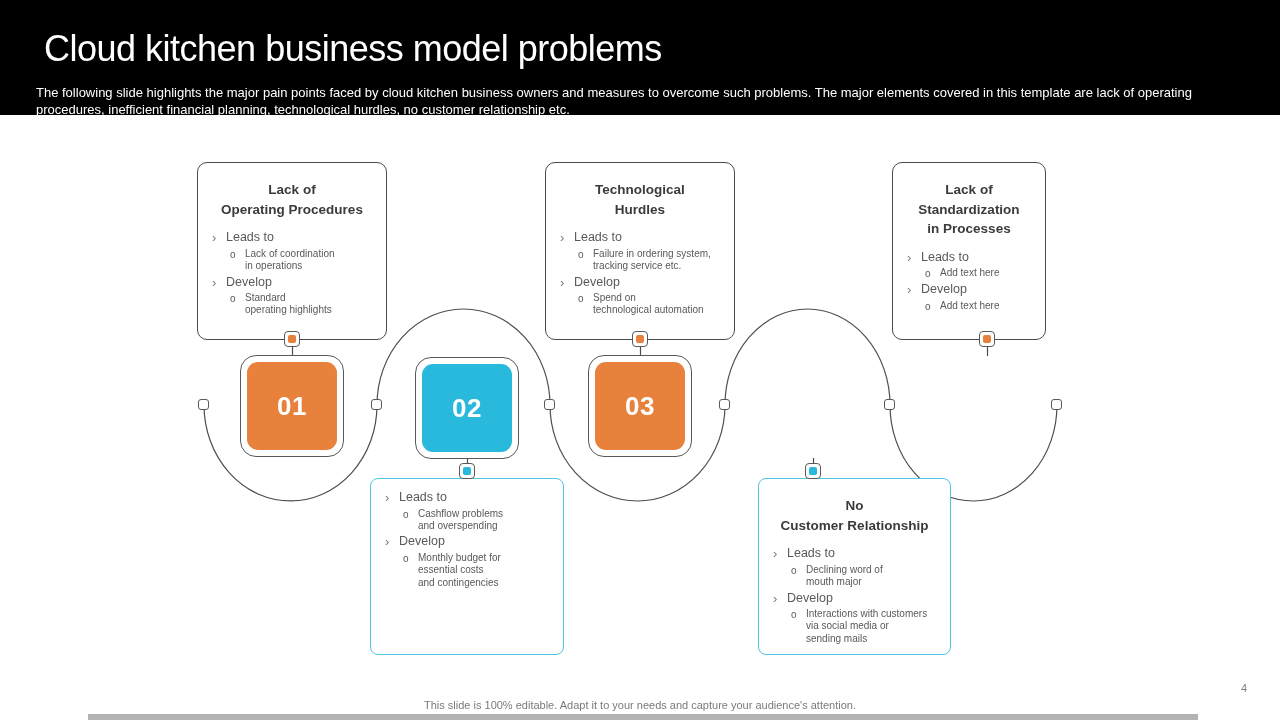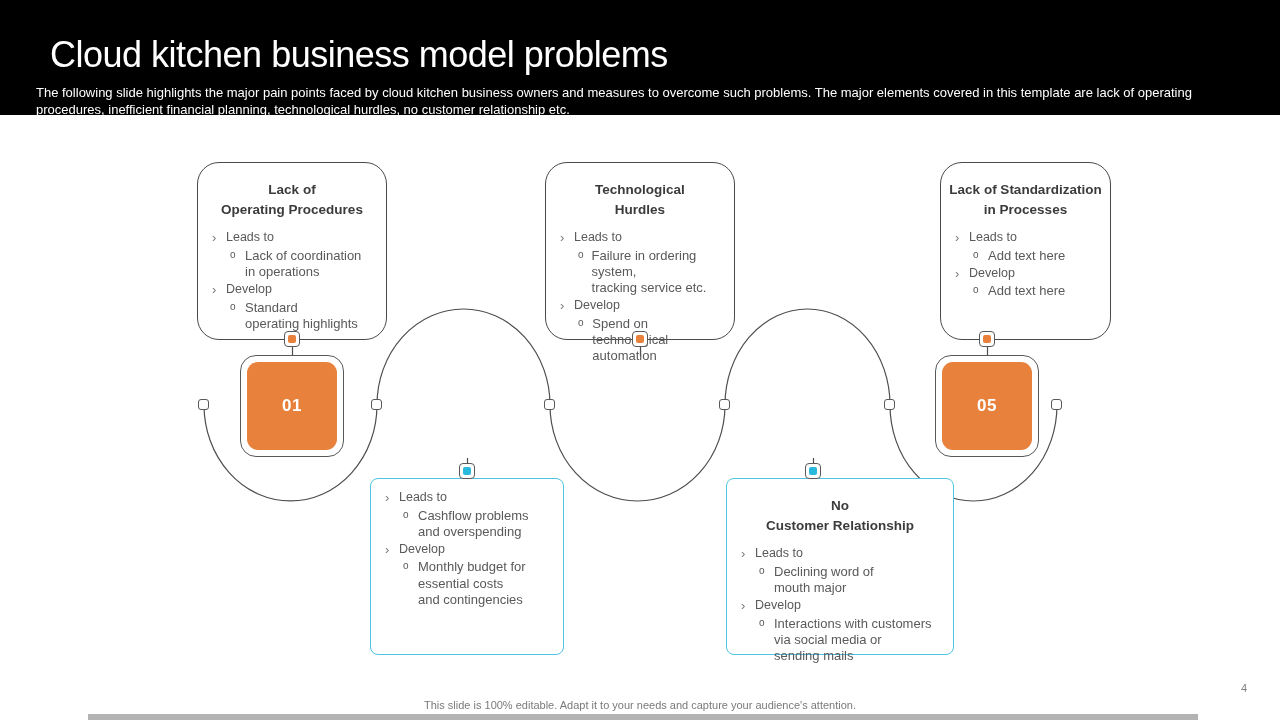--- a/index.html
+++ b/index.html
@@ -1,48 +1,48 @@
 <!DOCTYPE html>
 <html style="--orange: #E8813C; --cyan: #29B9DD; --header-bg: #000000; --card-border-dark: #4A4A4A; --card-border-cyan: #4FC4E4; --line: #4D4D4D; --text-dark: #3B3B3B; --text-body: #595959; --footer-text: #7A7A7A; --bottom-strip: #B3B3B3;"><head>
 <meta charset="utf-8">
 <style>
   html,body { margin:0; padding:0; background:#fff; }
   .slide { position:relative; width:1280px; height:720px; overflow:hidden;
            background:#fff; font-family:"Liberation Sans", sans-serif; }
 
   
   .header { position:absolute; left:0; top:0; width:1280px; height:115px; background:var(--header-bg,#000); }
-  .title { position:absolute; left:36px; top:20px; margin:14px; color:#fff;
+  .title { position:absolute; left:36px; top:20px; margin:8px; color:#fff;
            font-size:36px; font-weight:400; letter-spacing:-0.5px; white-space:nowrap; }
   .subtitle { position:absolute; left:36px; top:84px; width:1196px; margin:0; color:#fff;
               font-size:13px; line-height:1.32; font-weight:400; }
 
   
   .wave { position:absolute; left:0; top:0; z-index:1; }
   .wave path { fill:none; stroke:var(--line,#4d4d4d); stroke-width:1.2; }
 
   
-  .card { position:absolute; background:#fff; border-radius:22px; z-index:2; box-sizing:border-box; }
+  .card { position:absolute; background:#fff; border-radius:10px; z-index:2; box-sizing:border-box; }
   .card.top { border:1px solid var(--card-border-dark,#4a4a4a); width:190px; height:178px; top:162px; }
   .card.bottom { border:1px solid var(--card-border-cyan,#4fc4e4); width:194px; height:177px; top:478px; border-radius:8px; }
   .card-title { white-space:pre-line; text-align:center; padding-top:17px;
                 font-size:13.5px; font-weight:bold; color:var(--text-dark,#3b3b3b); line-height:1.45; }
   .card-body { margin-top:11px; padding-left:11px; padding-right:4px; color:var(--text-body,#595959); }
   .row1 { display:flex; margin-top:2px; }
   .b1 { width:17px; box-sizing:border-box; padding-left:3px; font-size:13px; line-height:1.2; color:#7a7a7a; }
   .t1 { font-size:12.5px; line-height:1.2; }
   .row2 { display:flex; padding-left:21px; margin-top:2px; }
   .b2 { width:15px; font-size:10px; line-height:1.3; }
-  .t2 { font-size:13px; line-height:1.24; white-space:pre-line; }
+  .t2 { font-size:10px; line-height:1.24; white-space:pre-line; }
 
   
   .numsq { position:absolute; width:104px; height:102px; background:#fff; border:1px solid #595959;
            border-radius:16px; z-index:2; box-sizing:border-box; }
   .numsq-inner { position:absolute; inset:6px; border-radius:11px; display:flex; align-items:center;
-                 justify-content:center; color:#fff; font-size:17px; font-weight:bold; letter-spacing:0.5px; }
+                 justify-content:center; color:#fff; font-size:26px; font-weight:bold; letter-spacing:0.5px; }
   .numsq.orange .numsq-inner { background:var(--orange,#e8813c); }
   .numsq.cyan   .numsq-inner { background:var(--cyan,#29b9dd); }
 
   
   .node { position:absolute; width:11px; height:11px; background:#fff; border:1px solid #595959;
           border-radius:3px; z-index:3; box-sizing:border-box; }
 
   
   .mini { position:absolute; width:16px; height:16px; background:#fff; border:1px solid #595959;
           border-radius:4px; z-index:3; box-sizing:border-box; display:flex; align-items:center; justify-content:center; }
@@ -122,21 +122,21 @@
           <span class="t1">Develop</span>
         </div>
       <div class="row2">
           <span class="b2">o</span>
           <span class="t2">Spend on
 technological automation</span>
         </div>
     </div>
   </div>
 
-  <div class="card top" style="left:940px;width:171px">
+  <div class="card top" style="left:892px;width:154px">
     <div class="card-title">Lack of Standardization
 in Processes</div>
     <div class="card-body">
       <div class="row1">
           <span class="b1">›</span>
           <span class="t1">Leads to</span>
         </div>
       <div class="row2">
           <span class="b2">o</span>
           <span class="t2">Add text here</span>
@@ -169,21 +169,21 @@
         </div>
       <div class="row2">
           <span class="b2">o</span>
           <span class="t2">Monthly budget for
 essential costs
 and contingencies</span>
         </div>
     </div>
   </div>
 
-  <div class="card bottom" style="left:726px;width:228px">
+  <div class="card bottom" style="left:758px;width:193px">
     <div class="card-title">No
 Customer Relationship</div>
     <div class="card-body">
       <div class="row1">
           <span class="b1">›</span>
           <span class="t1">Leads to</span>
         </div>
       <div class="row2">
           <span class="b2">o</span>
           <span class="t2">Declining word of
@@ -214,21 +214,24 @@
   <div class="mini cyan" style="left:459px;top:463px">
       <div class="mini-dot"></div>
     </div>
   <div class="mini cyan" style="left:805px;top:463px">
       <div class="mini-dot"></div>
     </div>
 
   <div class="numsq orange" style="left:240px;top:355px">
     <div class="numsq-inner">01</div>
   </div>
-  <div class="numsq orange" style="left:935px;top:355px">
-    <div class="numsq-inner">05</div>
+  <div class="numsq cyan" style="left:415px;top:357px">
+    <div class="numsq-inner">02</div>
+  </div>
+  <div class="numsq orange" style="left:588px;top:355px">
+    <div class="numsq-inner">03</div>
   </div>
 
   <div class="footer-note">This slide is 100% editable. Adapt it to your needs and capture your audience's attention.</div>
   <div class="page-number">4</div>
   <div class="bottom-strip"></div>
 
 </div>
 
 </body></html>

